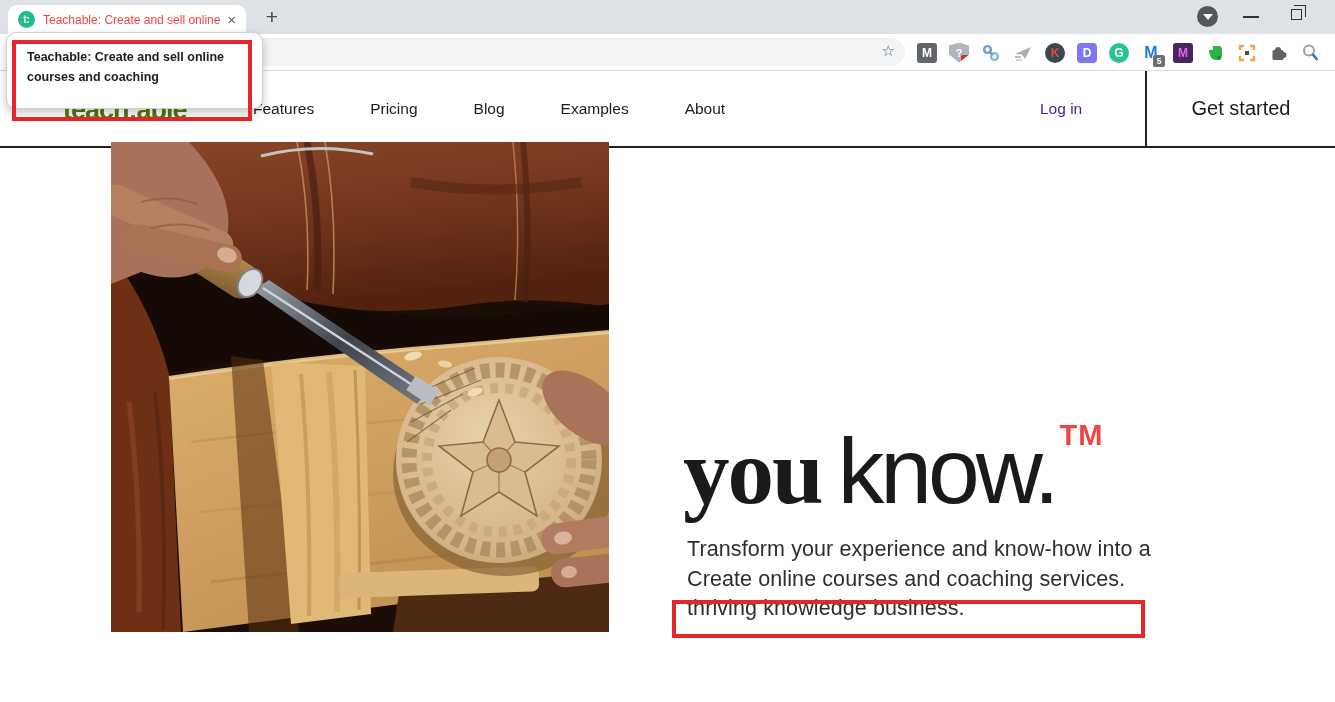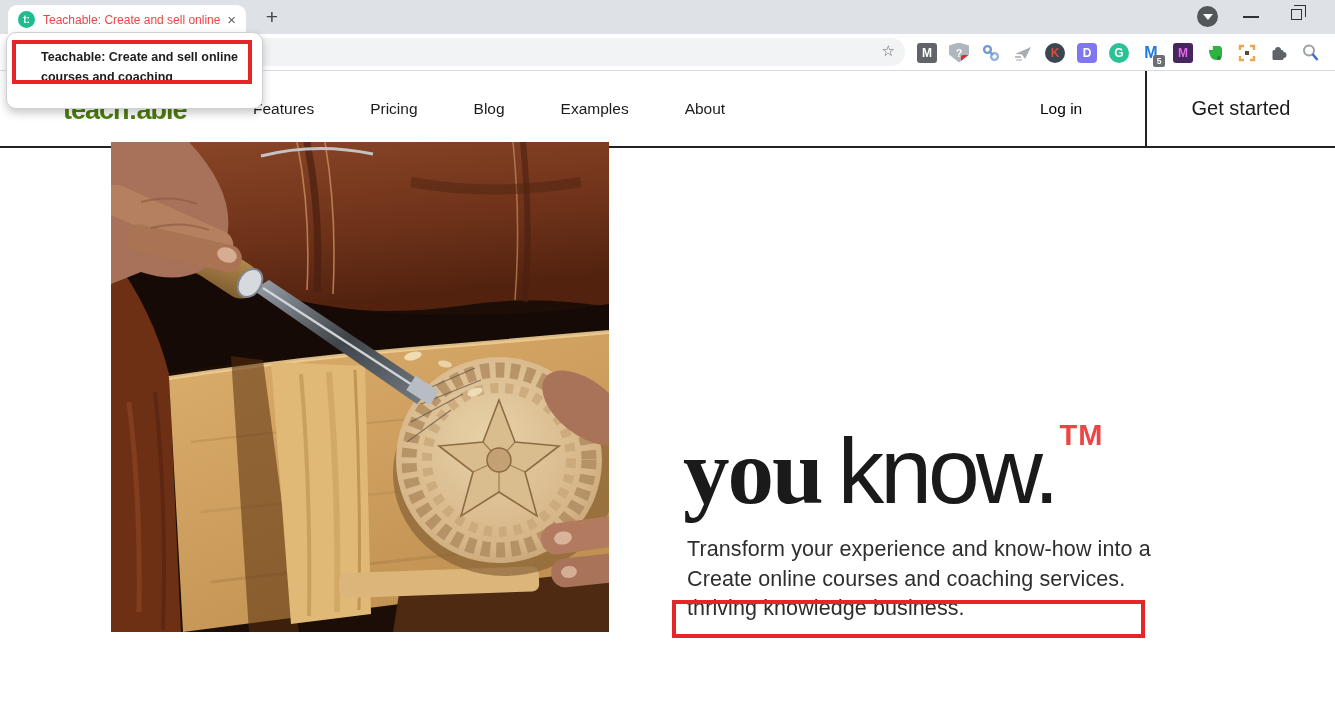--- a/index.html
+++ b/index.html
@@ -49,38 +49,38 @@
   .ext-d { background:#8077f0; border-radius:4px; }
   .ext-gram { background:#2bc195; border-radius:50%; }
   .ext-mblue { color:#1f7ae0; font-size:16px; }
   .ext-mblue .badge { background:#6b6f73; }
   .ext-motion { background:#45265e; border-radius:3px; color:#e466e4; }
 
   
   .tooltip { position:absolute; left:6px; top:32px; width:257px; height:77px; background:#fff;
              border:1px solid #cdd0d4; border-radius:10px; z-index:60;
              box-shadow:0 4px 10px rgba(0,0,0,.22); }
-  .tooltip-redbox { position:absolute; left:5px; top:7px; width:240px; height:44px;
-             border:4px solid #e6252b; padding:3px 0 0 25px; overflow:hidden; }
+  .tooltip-redbox { position:absolute; left:5px; top:7px; width:240px; height:81px;
+             border:4px solid #e6252b; padding:3px 0 0 11px; overflow:hidden; }
   .tt-title { font-size:12.5px; font-weight:bold; color:#1d1d1f; line-height:20px; width:205px; }
   .tt-url { font-size:12px; color:#70757a; line-height:20px; margin-top:1px; }
   .tagline-redbox { position:absolute; left:672px; top:600px; width:473px; height:38px;
              border:4px solid #e6252b; z-index:40; }
 
   
   .page { position:absolute; top:71px; left:0; width:100%; height:631px; background:#fff; }
   .site-header { position:absolute; top:0; left:0; width:100%; height:77px;
                  border-bottom:2px solid #222; background:#fff; }
   .logo { position:absolute; left:63px; top:24px; font-size:27px; font-weight:bold;
           letter-spacing:-1px; color:#4d7c0f; }
   .main-nav { position:absolute; left:253px; top:0; height:100%; display:flex;
               align-items:center; gap:56px; }
   .main-nav span { font-size:15.5px; color:#1b1b1b; }
   .login-link { position:absolute; left:1040px; top:0; height:100%; display:flex;
-                align-items:center; font-size:15.5px; color:#000000; }
+                align-items:center; font-size:15.5px; color:#4c1d95; }
   .header-divider { position:absolute; left:1145px; top:0; height:100%; width:2px; background:#222; }
   .get-started { position:absolute; left:1147px; top:0; right:0; height:100%; display:flex;
                  align-items:center; justify-content:center; font-size:20px; color:#1b1b1b; }
 
   .hero-img { position:absolute; left:111px; top:142px; width:498px; height:490px; overflow:hidden; }
 
   .headline { position:absolute; left:683px; top:281px; font-family:"Liberation Serif",serif;
               font-size:93px; line-height:103px; color:#1a1a1a; letter-spacing:-2px;
               white-space:nowrap; z-index:10; }
   .headline .bold-sans { font-family:"Liberation Sans",sans-serif; font-weight:normal;

